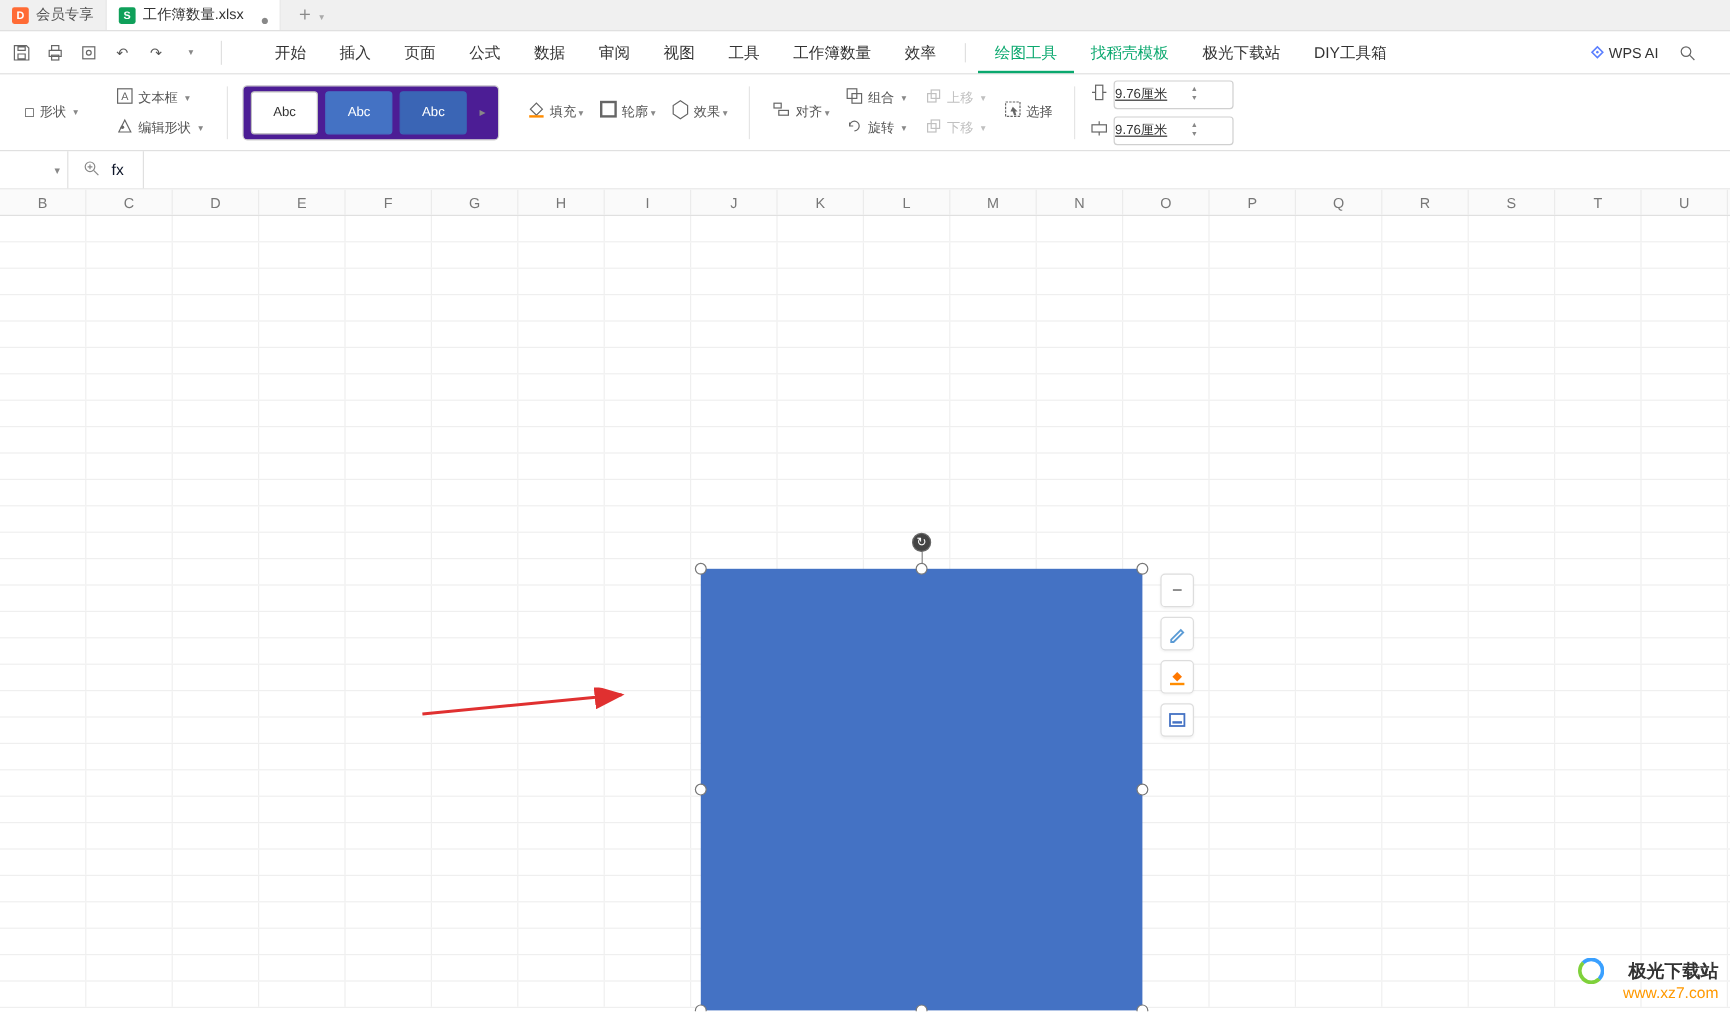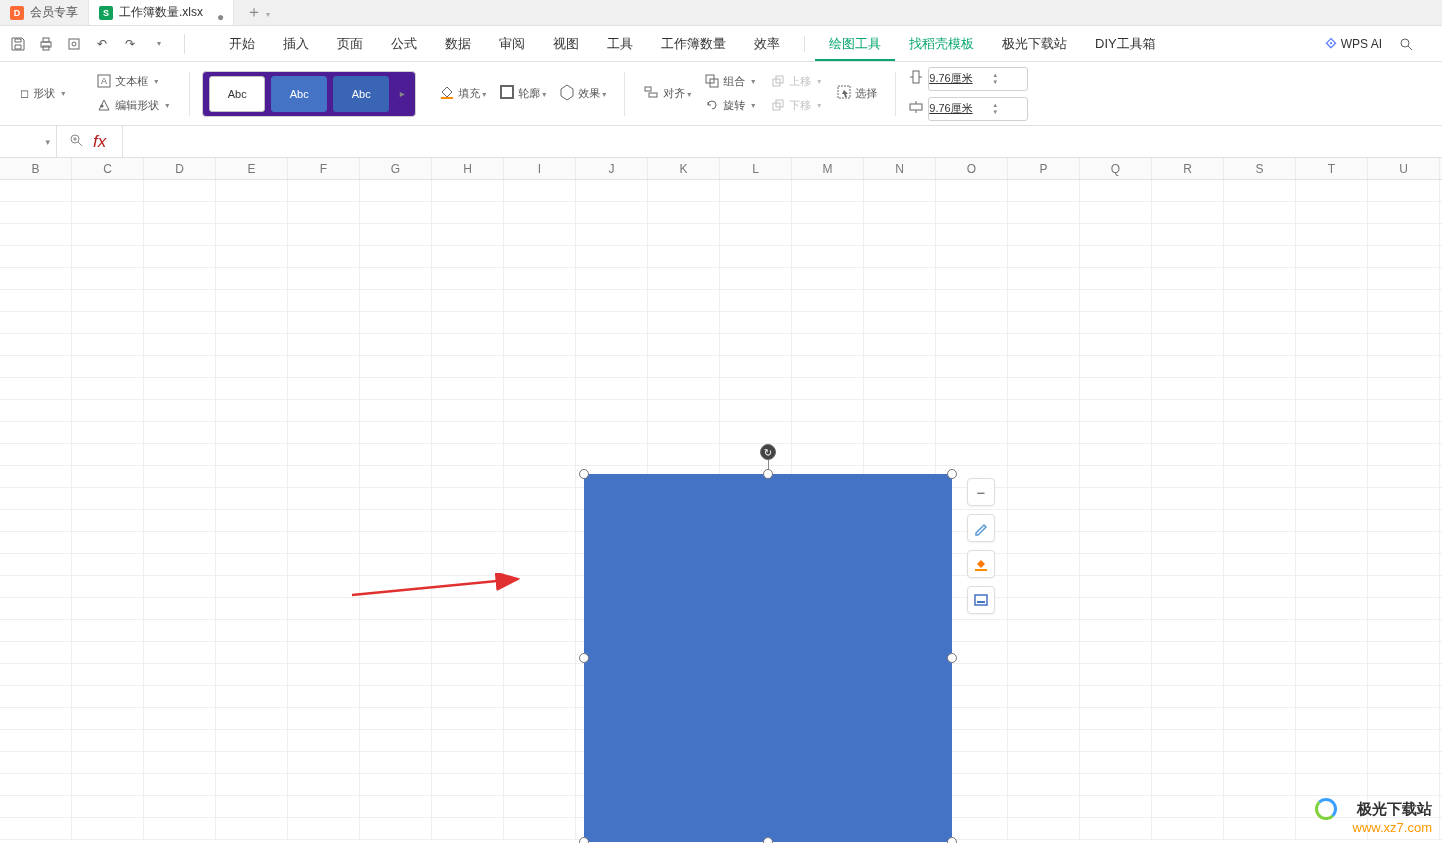--- a/index.html
+++ b/index.html
@@ -192,21 +192,21 @@
     .name-box .chev { font-size: 9px; color: #888; }
     .fx-box {
       display: flex;
       align-items: center;
       gap: 10px;
       padding-left: 12px;
       border-left: 1px solid #e0e0e0;
       height: 100%;
     }
     .fx-box .zoom-icon { color: #888; font-size: 14px; }
-    .fx-box .fx { font-style: italic; color: #b91c1c; font-size: 17px; }
+    .fx-box .fx { color: #0f172a; font-size: 13px; }
     
     .grid-area {
       position: relative;
       overflow: hidden;
       height: calc(843px - 26px - 36px - 64px - 32px);
       background: #fff;
     }
     .col-headers {
       display: flex;
       height: 22px;

